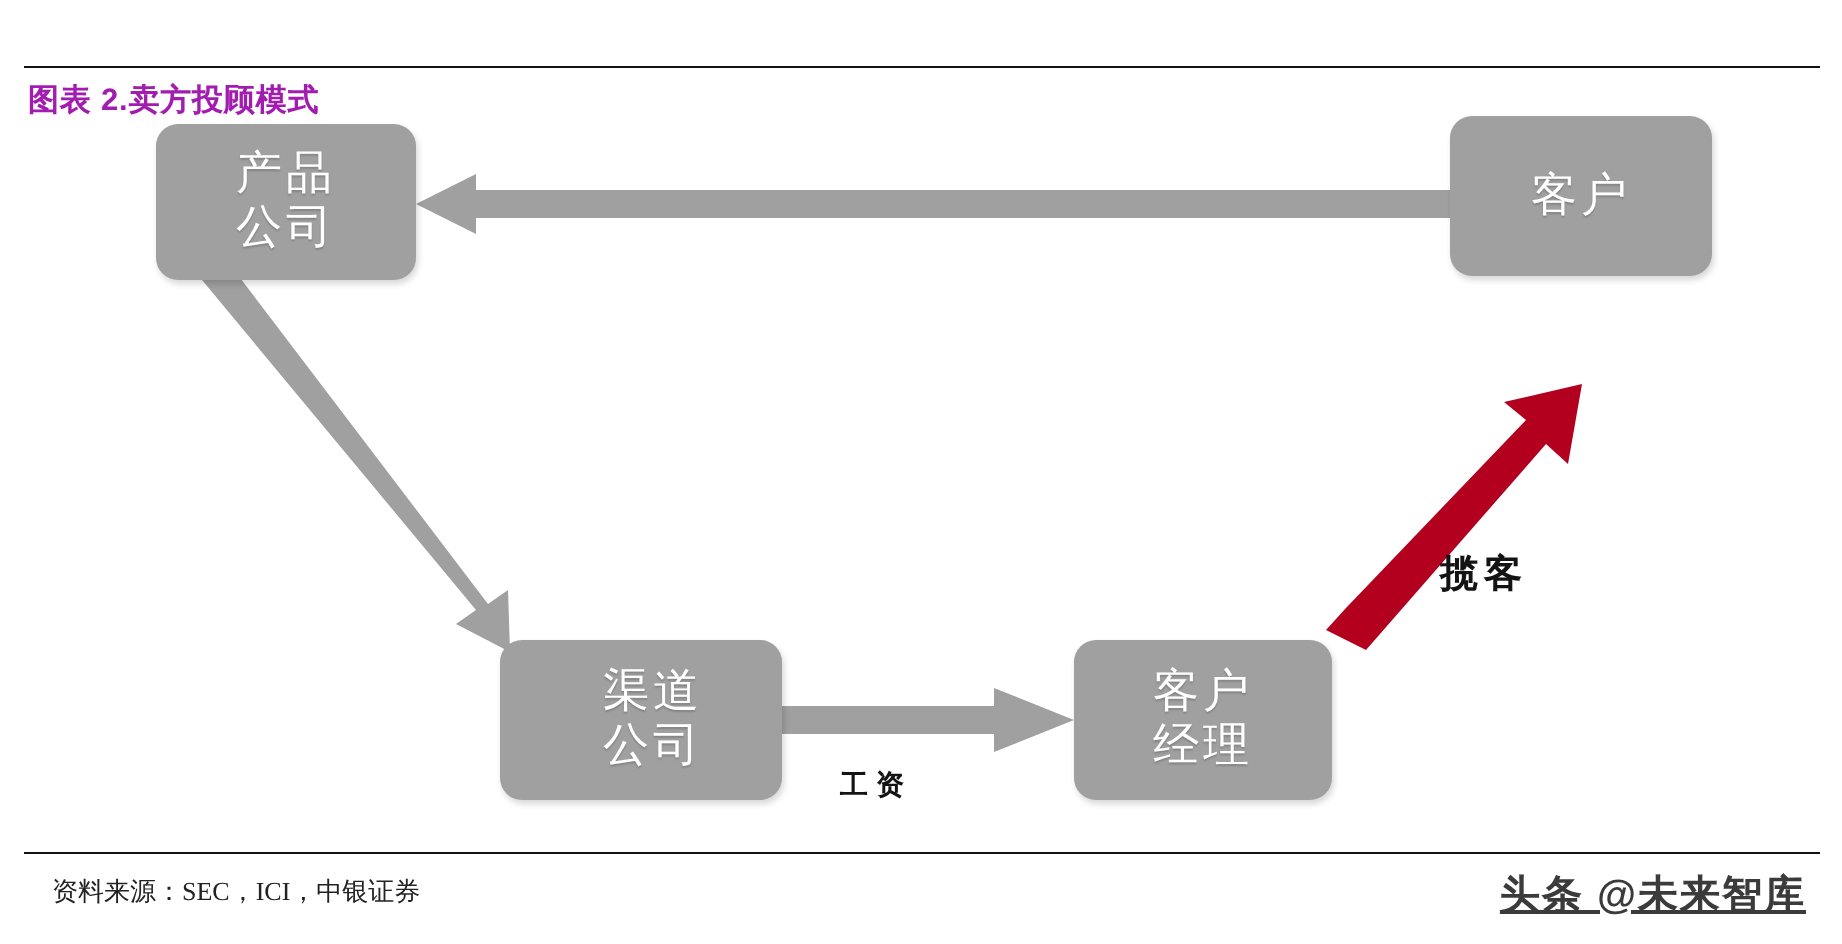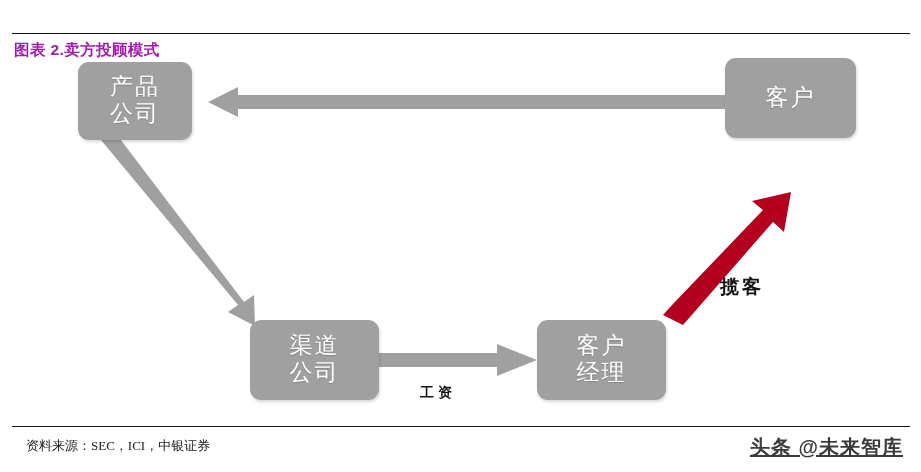--- a/index.html
+++ b/index.html
@@ -96,23 +96,23 @@
     justify-content: center;
     font-family: "Liberation Serif", "DejaVu Serif", serif;
     font-size: 23px;
     line-height: 1.16;
     letter-spacing: 2px;
     text-shadow: 0 1px 1px rgba(0,0,0,0.18);
     box-shadow: 1px 2px 3px rgba(0,0,0,0.16);
     z-index: 3;
   }
   .node-line { display: block; }
-  #node-product   { left: 78px;  top: 26px;  width: 114px; height: 78px; align-items: center; }
+  #node-product   { left: 78px;  top: 26px;  width: 130px; height: 78px; align-items: center; }
   #node-customer  { left: 725px; top: 22px;  width: 131px; height: 80px; }
-  #node-channel   { left: 250px; top: 284px; width: 129px; height: 80px; }
+  #node-channel   { left: 250px; top: 284px; width: 129px; height: 80px; padding-left: 12px; }
   #node-manager   { left: 537px; top: 284px; width: 129px; height: 80px; }
   
   .edge-label {
     position: absolute;
     font-family: "Liberation Serif", "DejaVu Serif", serif;
     font-weight: bold;
     color: #131313;
     white-space: nowrap;
     z-index: 4;
   }

